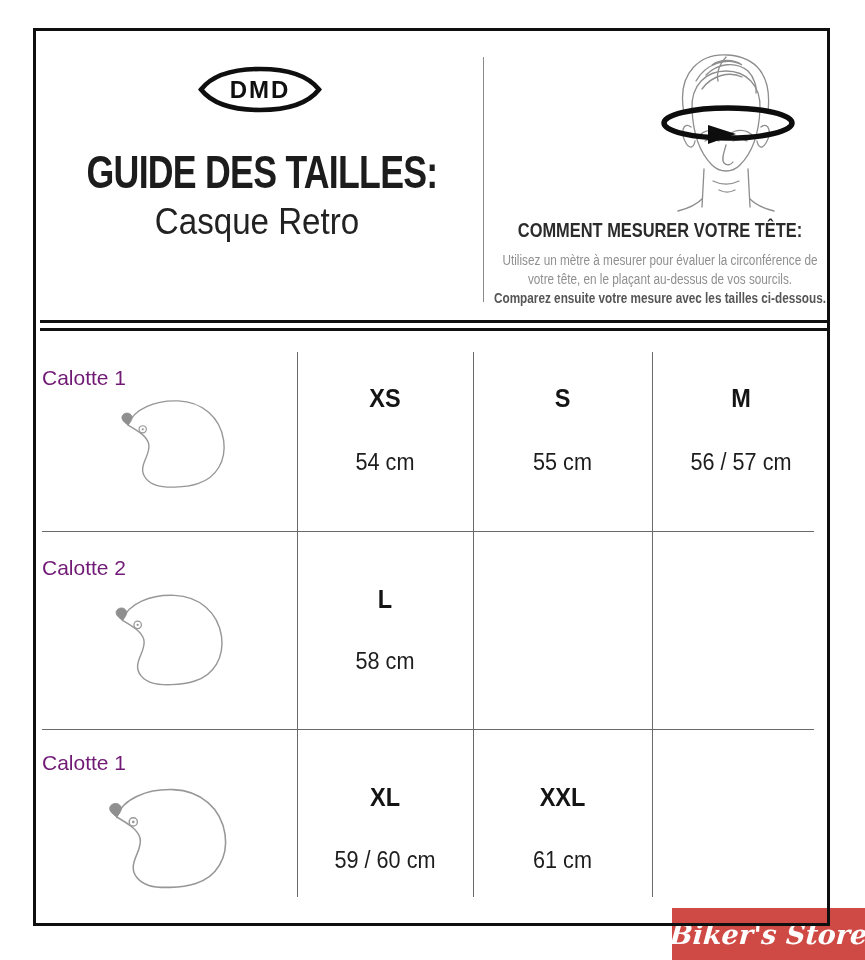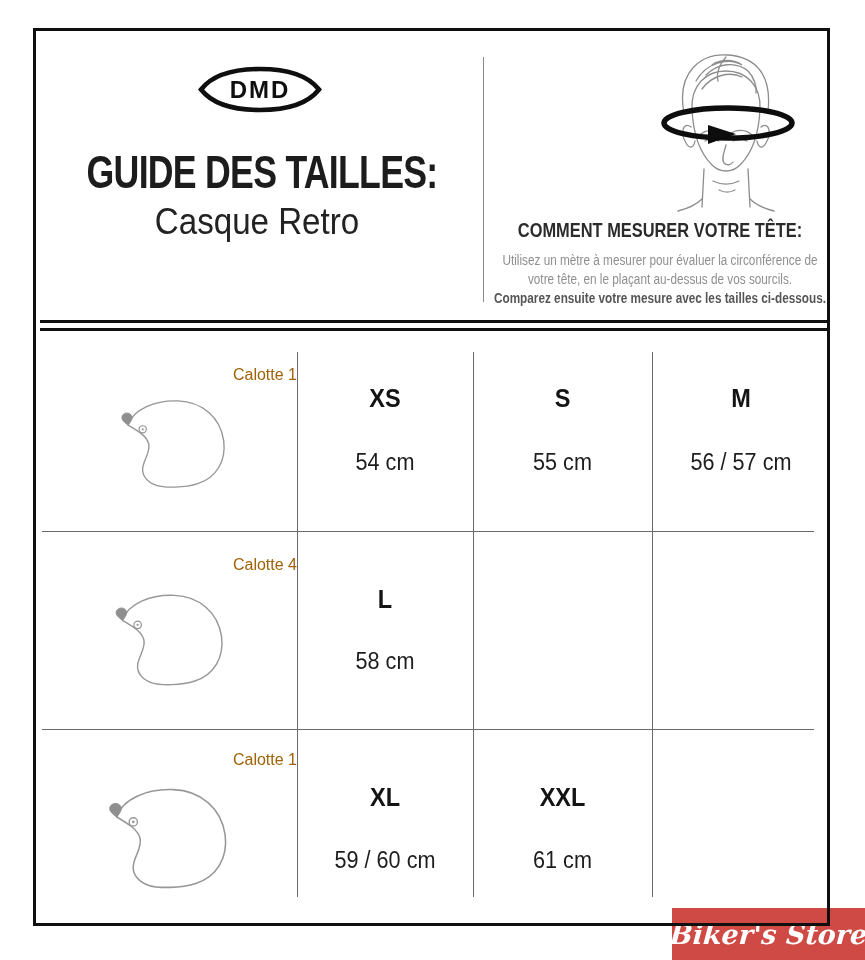--- a/index.html
+++ b/index.html
@@ -85,22 +85,22 @@
 
   .dline { left: 40px; width: 787px; background: #101010; }
   .dline.a { top: 320px; height: 3px; }
   .dline.b { top: 328px; height: 3px; }
 
   .vline { width: 1px; top: 352px; height: 545px; background: #6a6a6a; }
   .hline { left: 42px; width: 772px; height: 1px; background: #6a6a6a; }
 
   .shell-label {
     left: 42px; width: 255px;
-    text-align: right;
-    font-size: 16px; color: #a16207;
+    text-align: left;
+    font-size: 21px; color: #701a75;
   }
   .size-label {
     text-align: center;
     font-size: 25px; font-weight: 700; color: #141414;
     transform: scaleX(0.94);
   }
   .size-value {
     text-align: center;
     font-size: 23px; color: #1d1d1d;
     transform: scaleX(0.94);
@@ -204,21 +204,21 @@
 
   <div class="abs content size-label col2" style="top:384px;">XS</div>
   <div class="abs content size-value col2" style="top:449px;">54 cm</div>
 
   <div class="abs content size-label col3" style="top:384px;">S</div>
   <div class="abs content size-value col3" style="top:449px;">55 cm</div>
 
   <div class="abs content size-label col4" style="top:384px;">M</div>
   <div class="abs content size-value col4" style="top:449px;">56 / 57 cm</div>
 
-  <div class="abs content shell-label" style="top:556px;">Calotte 4</div>
+  <div class="abs content shell-label" style="top:556px;">Calotte 2</div>
   <svg class="abs content" style="left:110px; top:588px;" width="116" height="104" viewBox="0 0 130 110">
       <use href="#helmet-shape"></use>
     </svg>
 
   <div class="abs content size-label col2" style="top:585px;">L</div>
   <div class="abs content size-value col2" style="top:648px;">58 cm</div>
 
   <div class="abs content shell-label" style="top:751px;">Calotte 1</div>
   <svg class="abs content" style="left:103px; top:780px;" width="127" height="117" viewBox="0 0 130 110">
       <use href="#helmet-shape"></use>

